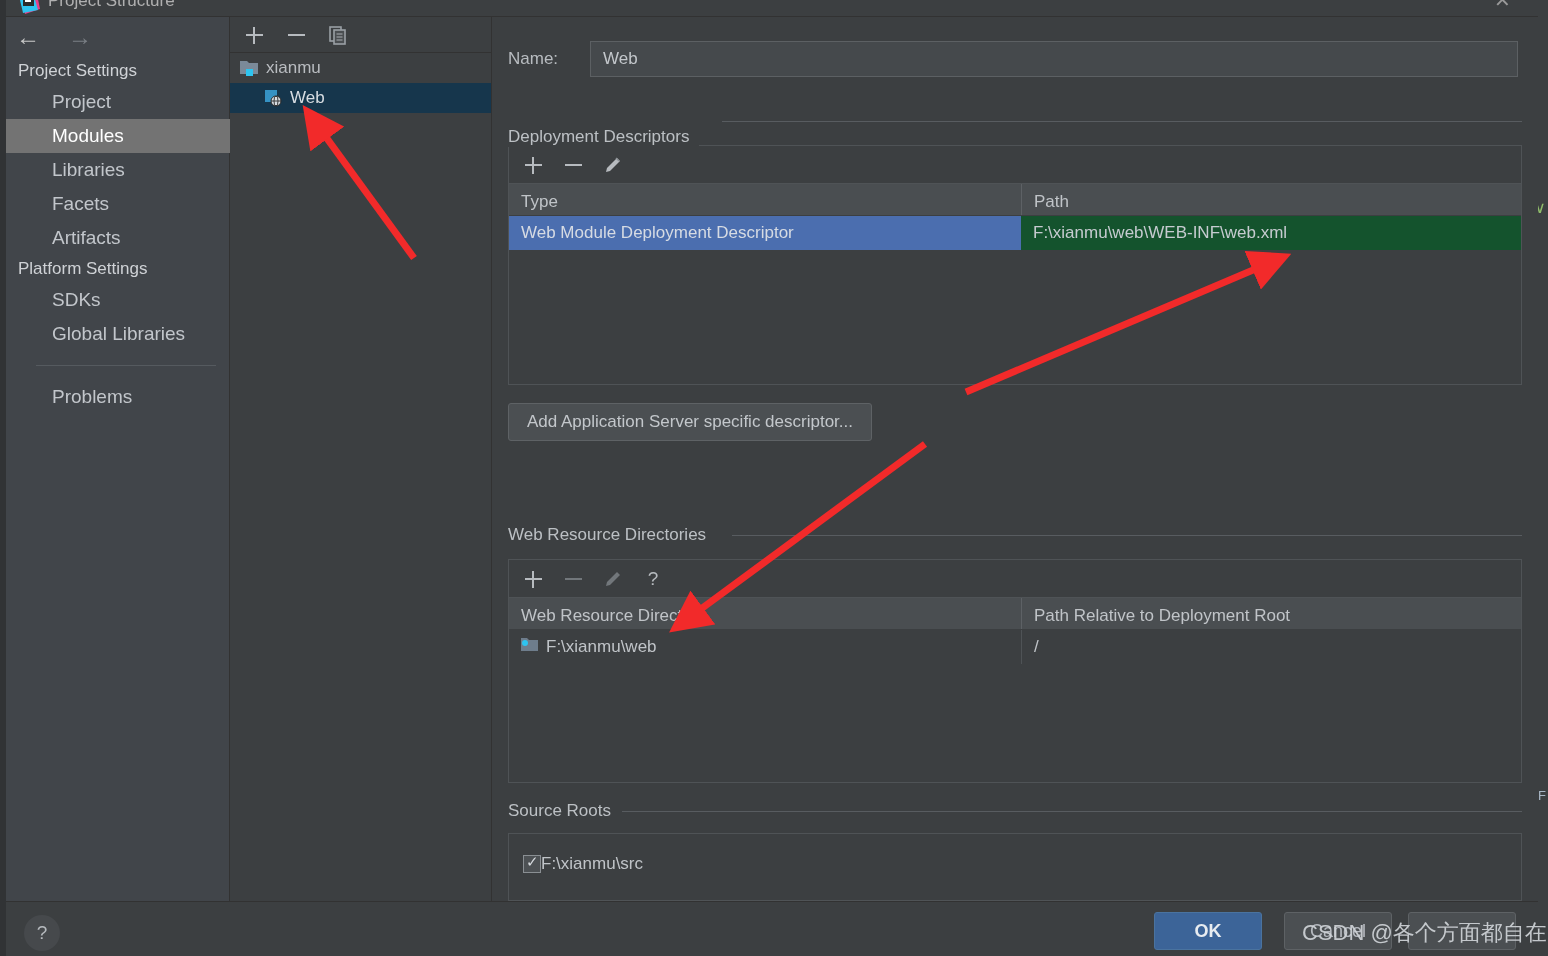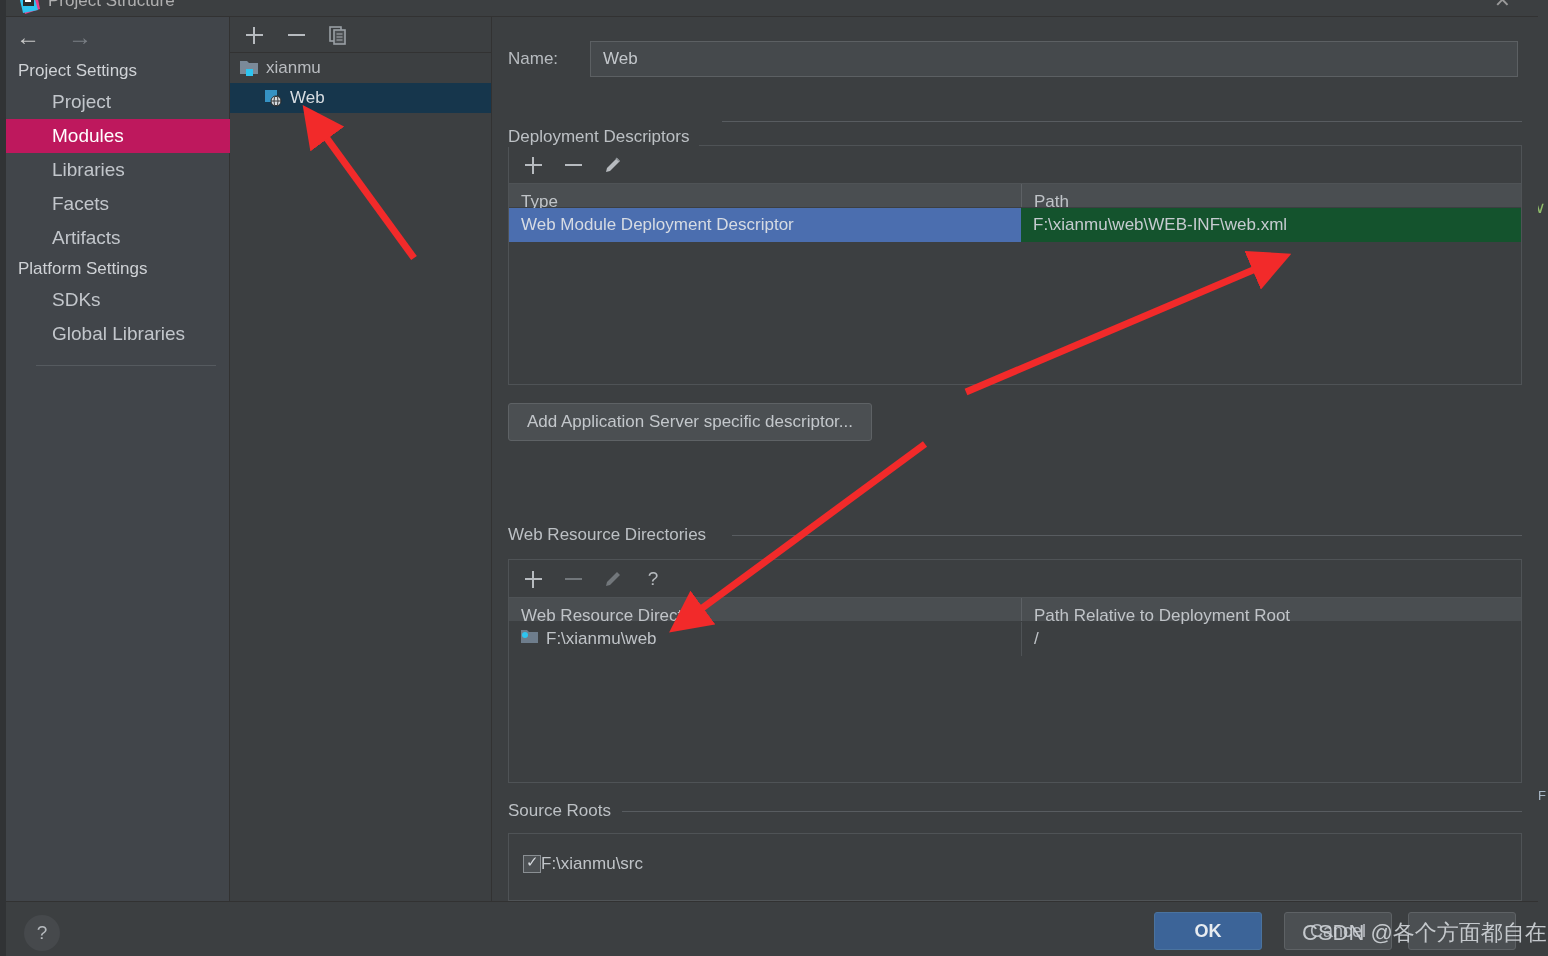--- a/index.html
+++ b/index.html
@@ -57,21 +57,21 @@
   .nav-arrow { font-size: 24px; line-height: 1; color: #c8c8c8; }
   .nav-arrow.dim { color: #7a7f85; }
 
   .side-group {
     font-size: 17px; color: #cfd2d6; padding: 4px 0 4px 12px;
   }
   .side-item {
     font-size: 19px; color: #c2c6cb; height: 34px; line-height: 34px;
     padding-left: 46px;
   }
-  .side-item.selected { background: #be185d; color: #ffffff; }
+  .side-item.selected { background: #737373; color: #ffffff; }
   .side-sep { height: 1px; background: #555a5f; margin: 14px 14px 14px 30px; }
   .sidebar-scroll {
     position: absolute; left: 0; top: 40px; width: 224px;
   }
 
   
   .tree-col {
     position: absolute; left: 224px; top: 0; width: 262px; height: 884px;
     background: #3c3f41; border-right: 1px solid #323232;
   }
@@ -131,21 +131,21 @@
   }
   .gt { width: 20px; height: 20px; position: relative; }
   .gt-plus::before, .gt-plus::after { content:""; position:absolute; background:#b7bbbf; }
   .gt-plus::before { left:2px; top:9px; width:17px; height:2px; }
   .gt-plus::after  { left:9px; top:2px; width:2px; height:17px; }
   .gt-minus::before { content:""; position:absolute; left:2px; top:9px; width:17px; height:2px; background:#b7bbbf; }
   .gt-minus.dim::before { background: #72777b; }
   .gt-q { font-size: 19px; color: #b7bbbf; line-height: 20px; text-align: center; }
 
   .grid-head {
-    height: 24px; display: flex; background: #4a4e51;
+    height: 32px; display: flex; background: #4a4e51;
     border-bottom: 1px solid #3c3f41;
   }
   .gh-cell {
     font-size: 17px; color: #c0c4c8; padding-left: 12px; line-height: 36px;
   }
   .gh-sep { width: 1px; background: #5d6165; }
 
   .grid-row { height: 34px; display: flex; }
   .gr-cell { font-size: 17px; line-height: 34px; padding-left: 12px; overflow: hidden; white-space: nowrap; }
 
@@ -243,20 +243,21 @@
         <div class="side-item">Libraries</div>
         <div class="side-item">Facets</div>
         <div class="side-item">Artifacts</div>
 
         <div class="side-group">Platform Settings</div>
         <div class="side-item">SDKs</div>
         <div class="side-item">Global Libraries</div>
 
         <div class="side-sep"></div>
 
+        <div class="side-item">Problems</div>
       </div>
     </div>
 
     <div class="tree-col">
       <div class="tree-toolbar">
         <div class="tb-icon tb-plus"></div>
         <div class="tb-icon tb-minus"></div>
         <div class="tb-icon">
           <svg width="20" height="20" viewBox="0 0 20 20">
             <rect x="2" y="2" width="11" height="14" fill="none" stroke="#9aa0a5" stroke-width="1.6"></rect>

